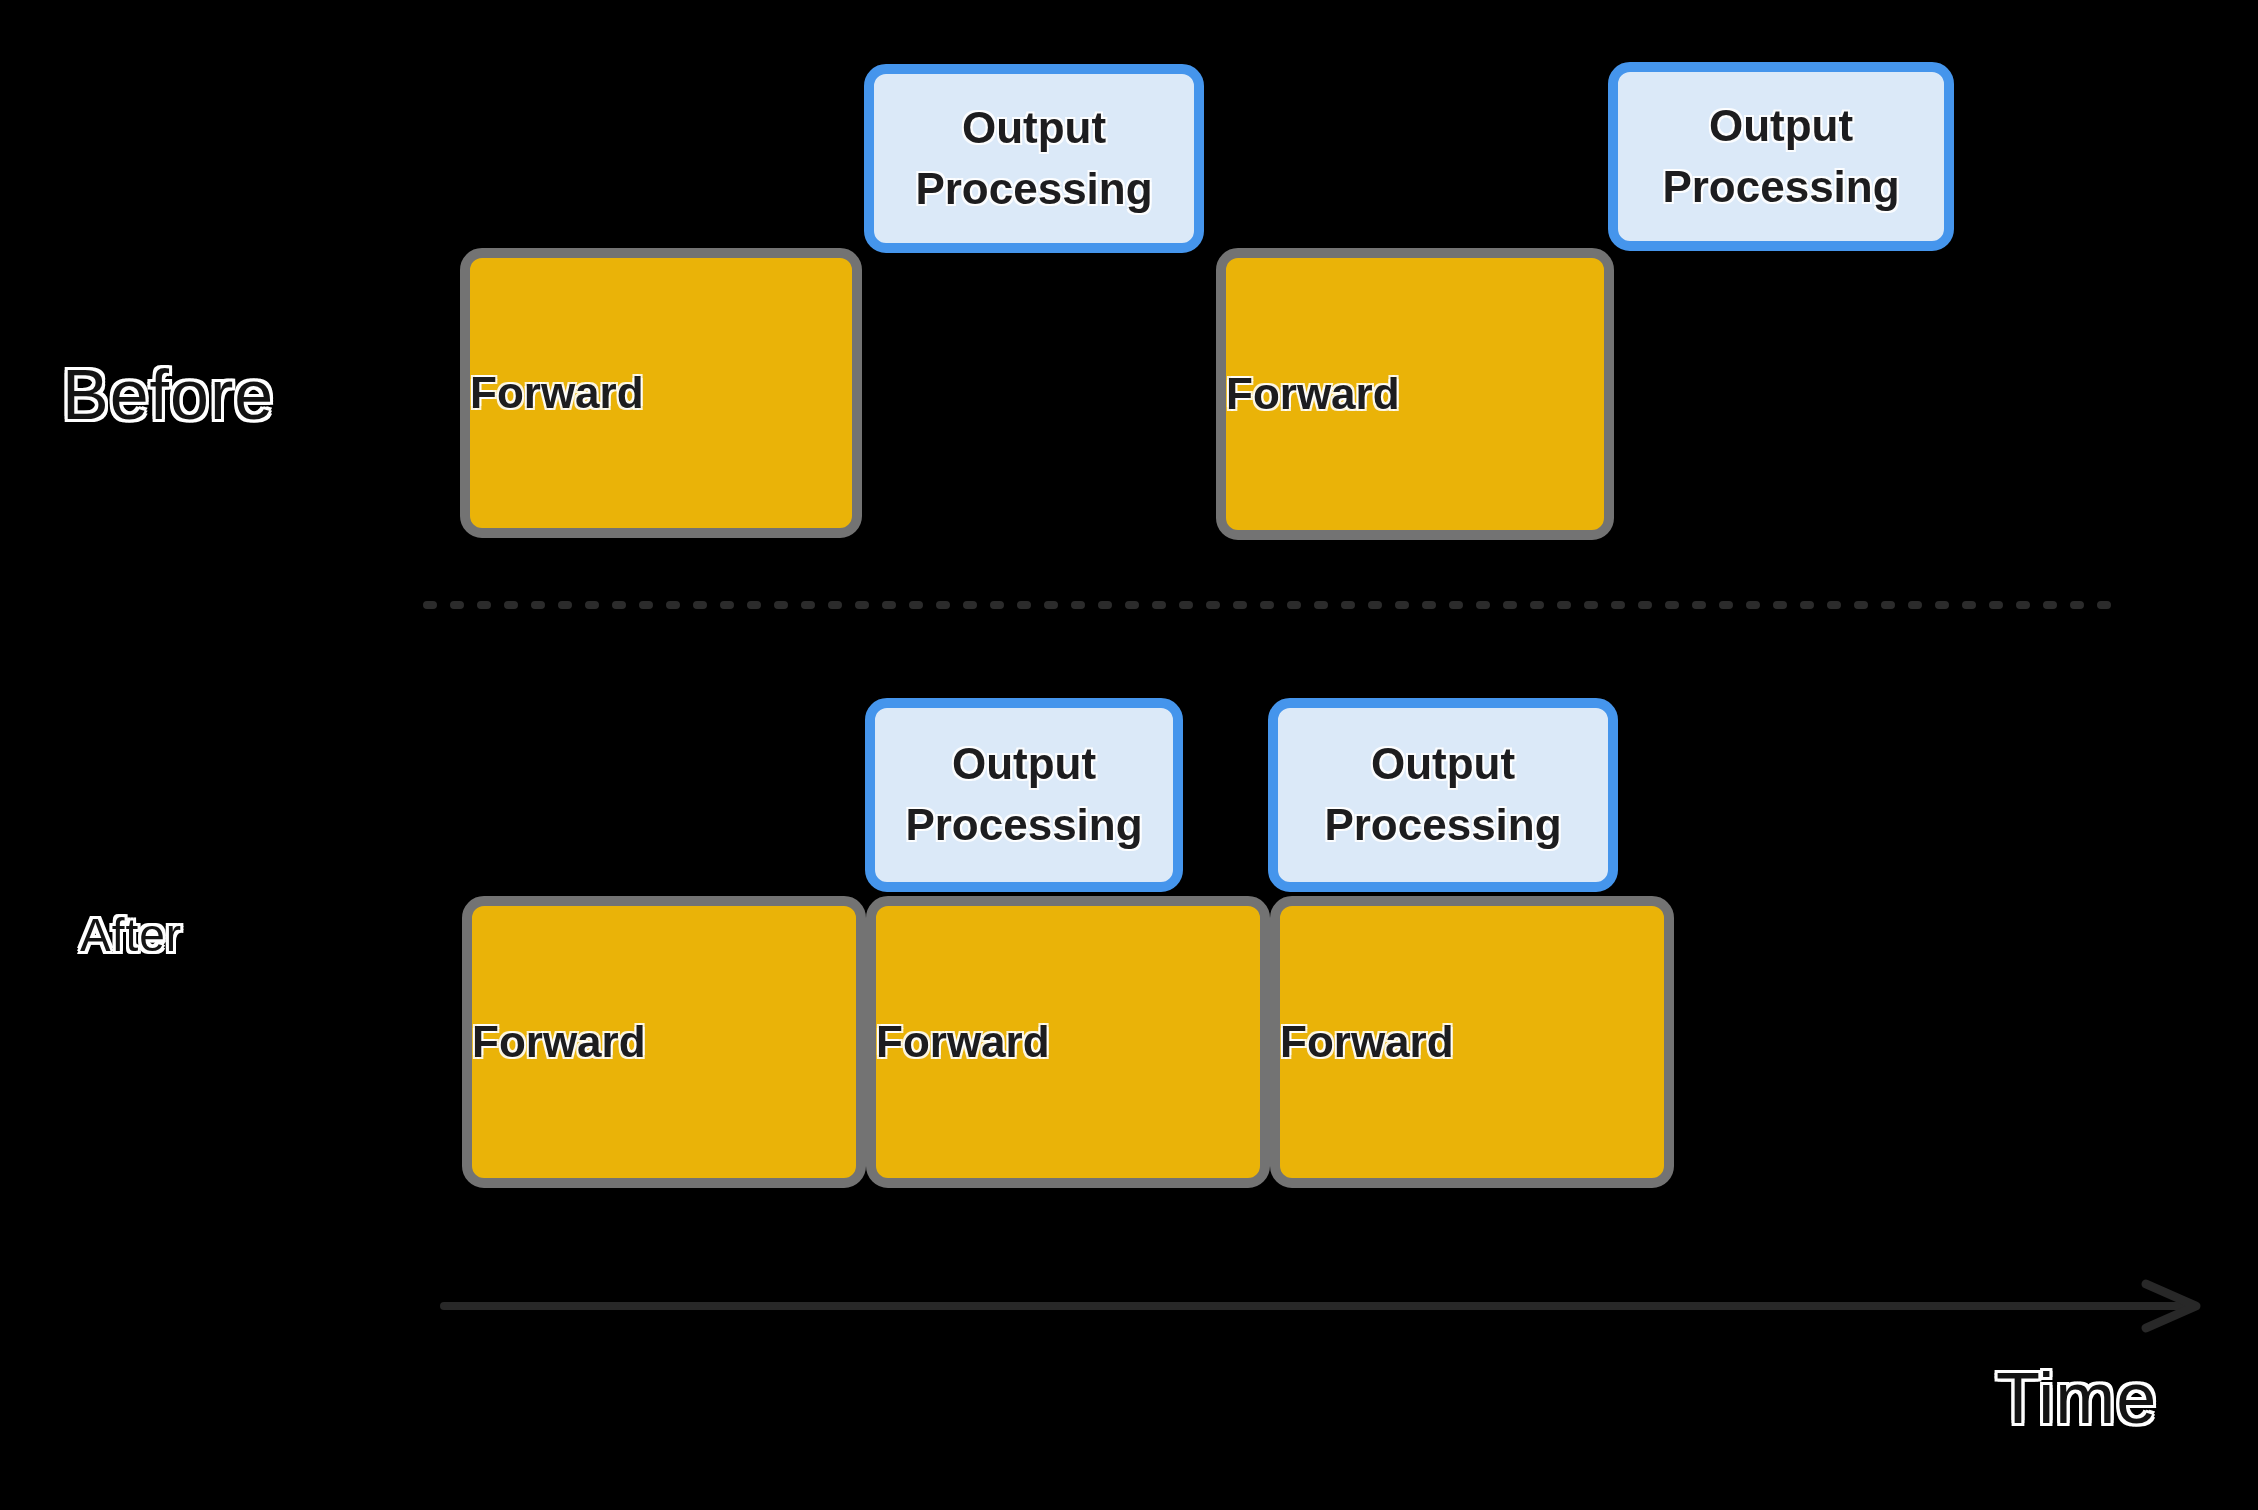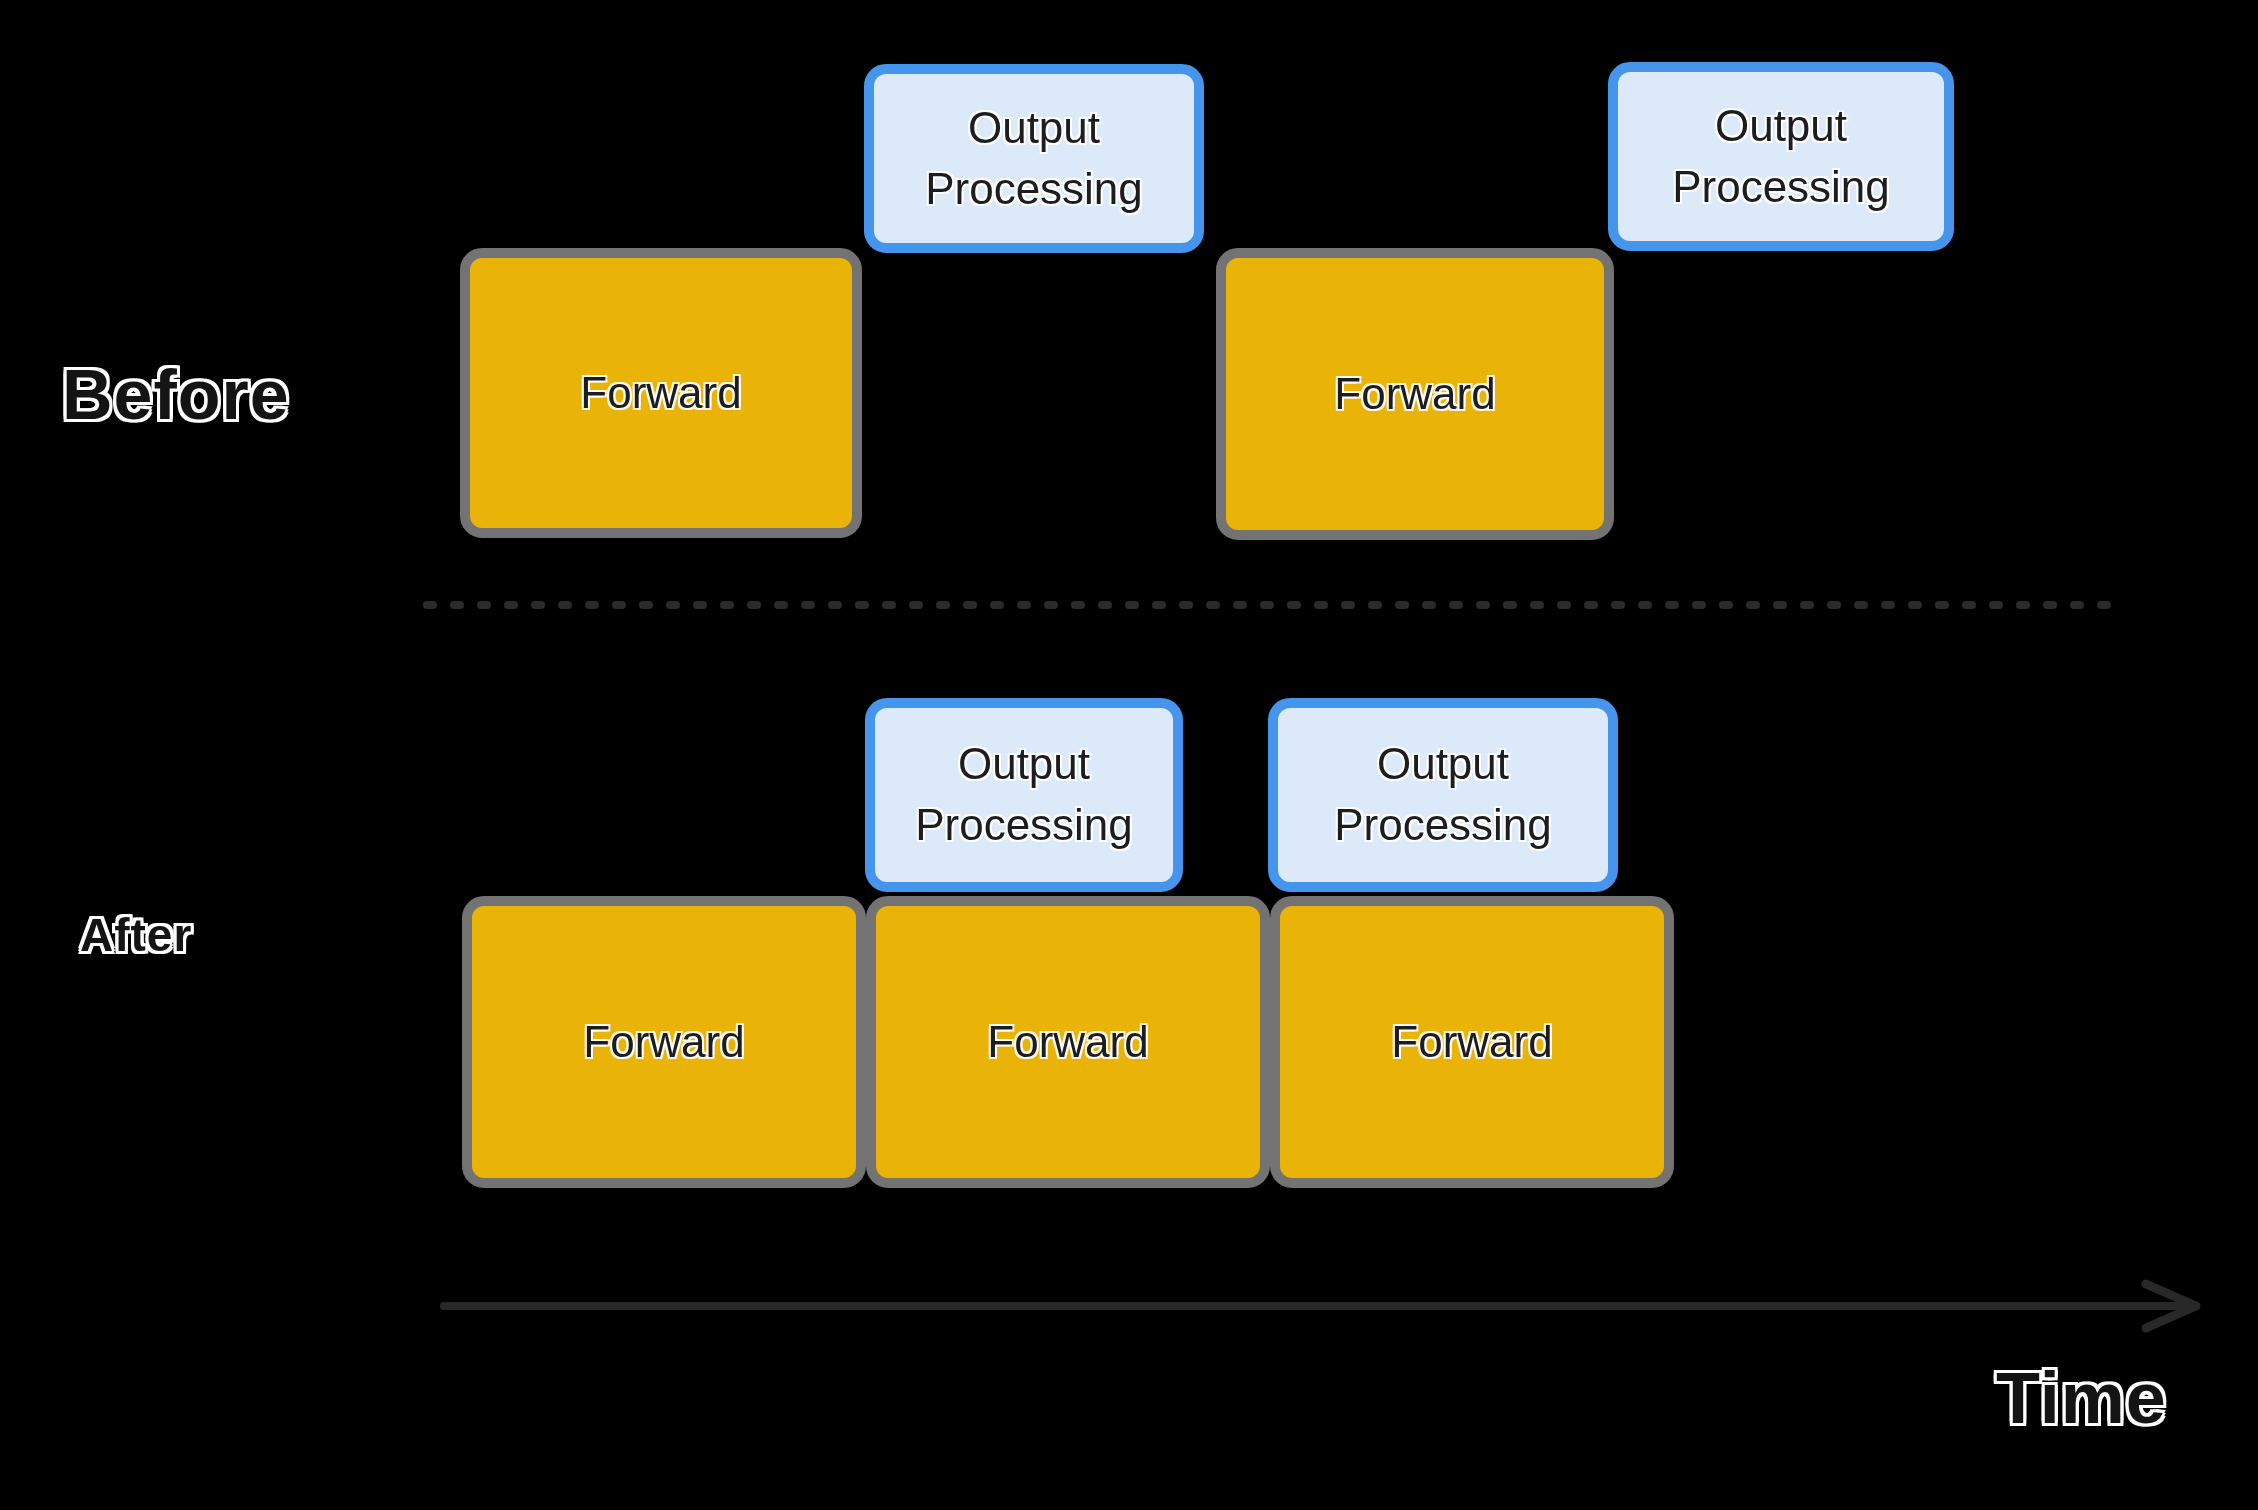--- a/index.html
+++ b/index.html
@@ -8,44 +8,44 @@
     width: 2258px;
     height: 1510px;
     background: #000000;
     overflow: hidden;
     font-family: "Liberation Sans", sans-serif;
   }
 
   
   .outline-label {
     position: absolute;
-    font-weight: 700;
+    font-weight: 400;
     color: #141414;
     letter-spacing: 1px;
     text-shadow:
       -3px -3px 0 #ffffff,  3px -3px 0 #ffffff,
       -3px  3px 0 #ffffff,  3px  3px 0 #ffffff,
        0   -3px 0 #ffffff,  0    3px 0 #ffffff,
       -3px  0   0 #ffffff,  3px  0   0 #ffffff;
     white-space: nowrap;
   }
   .label-before { left: 62px;  top: 360px;  font-size: 70px; line-height: 1; }
   .label-after  { left: 80px;  top: 912px;  font-size: 46px; line-height: 1; }
   .label-time   { left: 1996px; top: 1362px; font-size: 72px; line-height: 1; }
 
   
   .box {
     position: absolute;
     box-sizing: border-box;
     border-radius: 22px;
     display: flex;
     align-items: center;
-    justify-content: center;
+    justify-content: flex-start;
     text-align: center;
-    font-weight: 400;
+    font-weight: 700;
     font-size: 44px;
     line-height: 1.38;
     color: #1d1d1f;
     text-shadow:
       -2px -2px 0 rgba(255,255,255,0.85),  2px -2px 0 rgba(255,255,255,0.85),
       -2px  2px 0 rgba(255,255,255,0.85),  2px  2px 0 rgba(255,255,255,0.85);
   }
   .box.forward {
     background: #eab308;
     border: 10px solid #737373;

